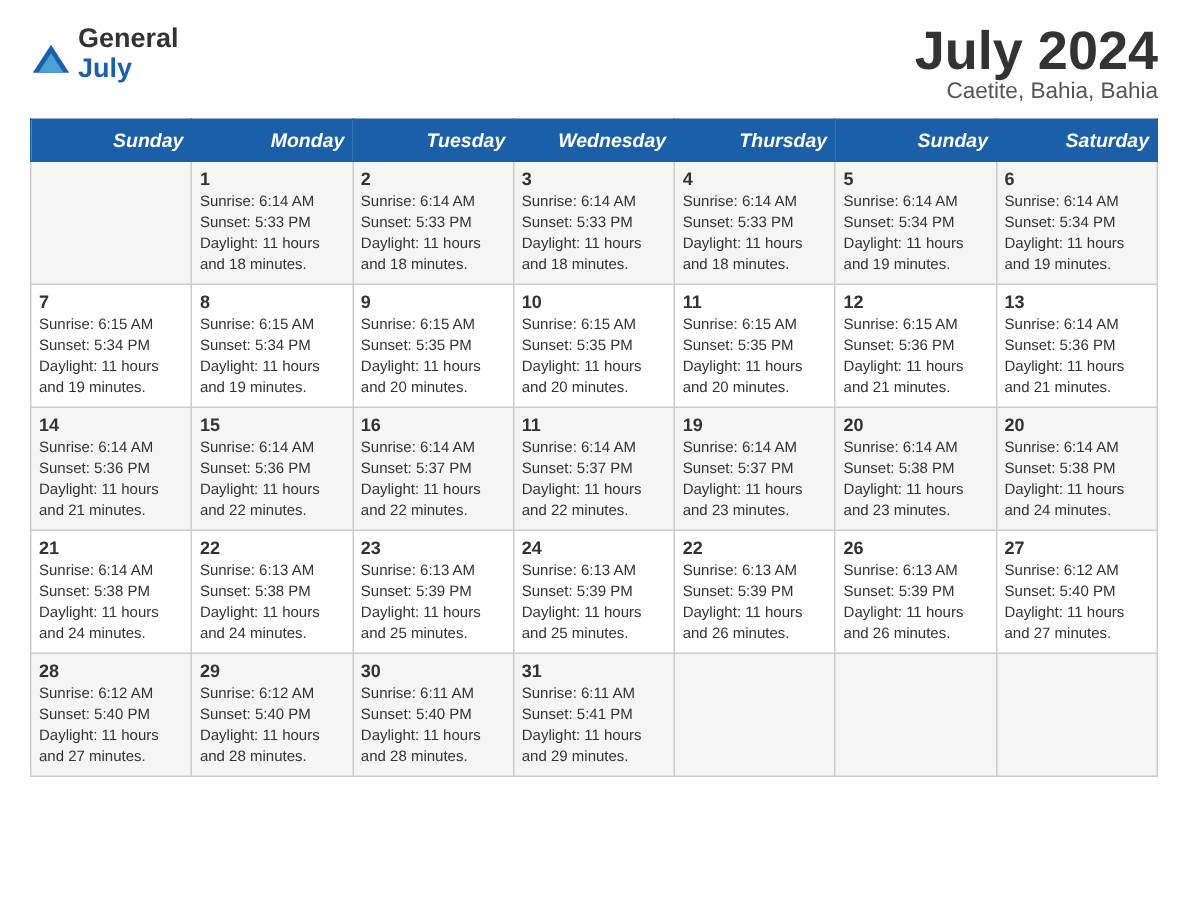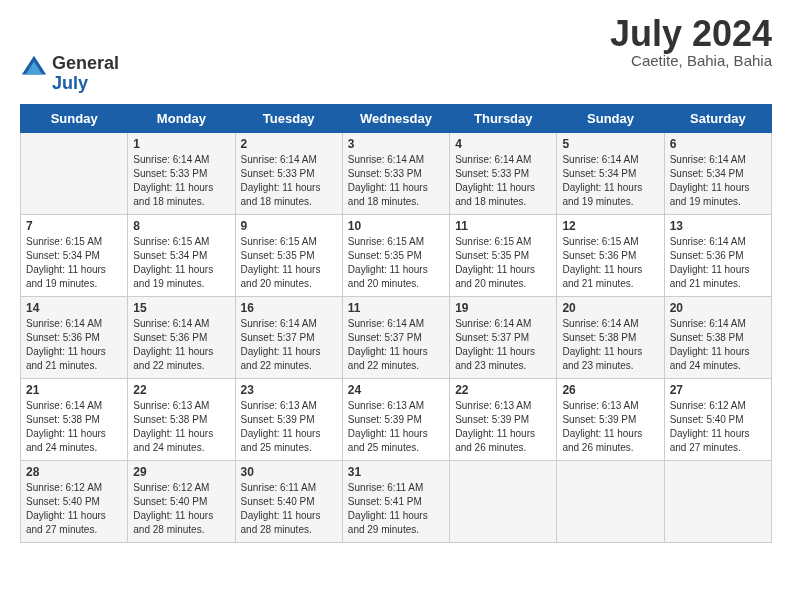--- a/index.html
+++ b/index.html
@@ -15,23 +15,22 @@
       padding: 16px 20px 10px 20px;
     }
     .header {
       display: flex;
       justify-content: space-between;
       align-items: flex-start;
       margin-bottom: 10px;
     }
     .logo {
       display: flex;
-      align-items: flex-start;
+      align-items: flex-end;
       gap: 4px;
-      margin-top: 38px;
     }
     .logo-text {
       display: flex;
       flex-direction: column;
       line-height: 1.1;
     }
     .logo-general {
       font-size: 18px;
       font-weight: bold;
       color: #333;
@@ -62,22 +61,23 @@
       width: 100%;
       border-collapse: collapse;
       table-layout: fixed;
     }
     thead tr th {
       background-color: #1a5fa8;
       color: #fff;
       font-size: 13px;
       font-weight: bold;
       padding: 6px 5px;
-      text-align: center;
+      text-align: right;
       border: 1px solid #1a5fa8;
+      font-style: italic;
     }
     tbody tr td {
       border: 1px solid #ccc;
       vertical-align: top;
       padding: 4px 5px;
       font-size: 10.5px;
       color: #333;
       height: 82px;
     }
     tbody tr:nth-child(odd) td {

